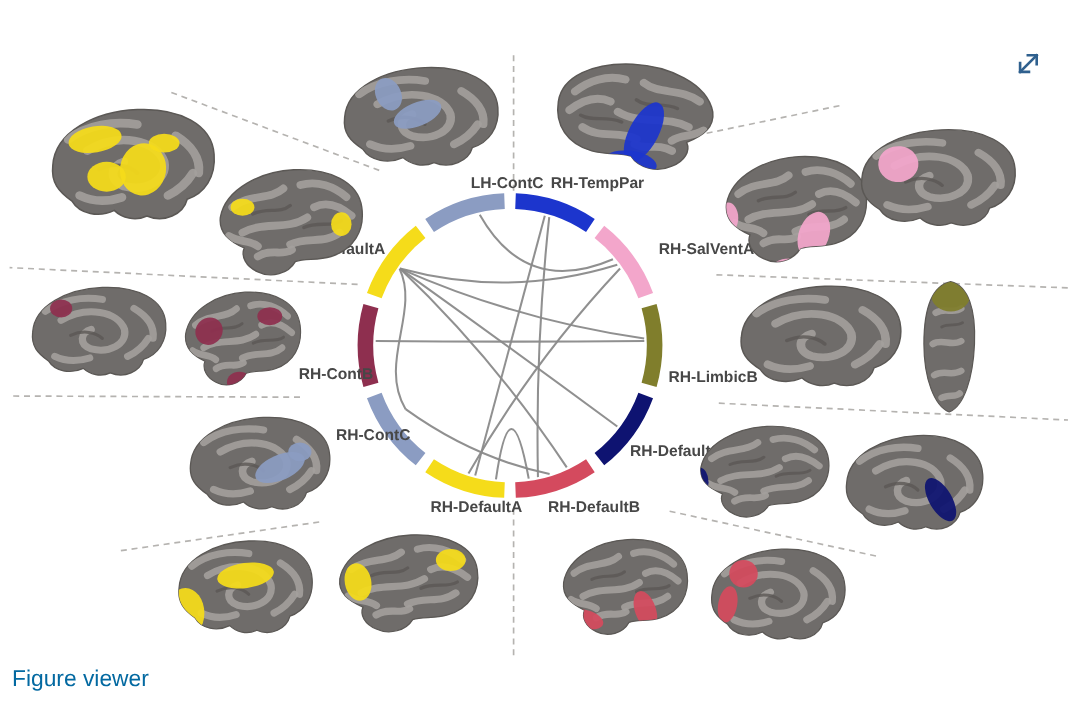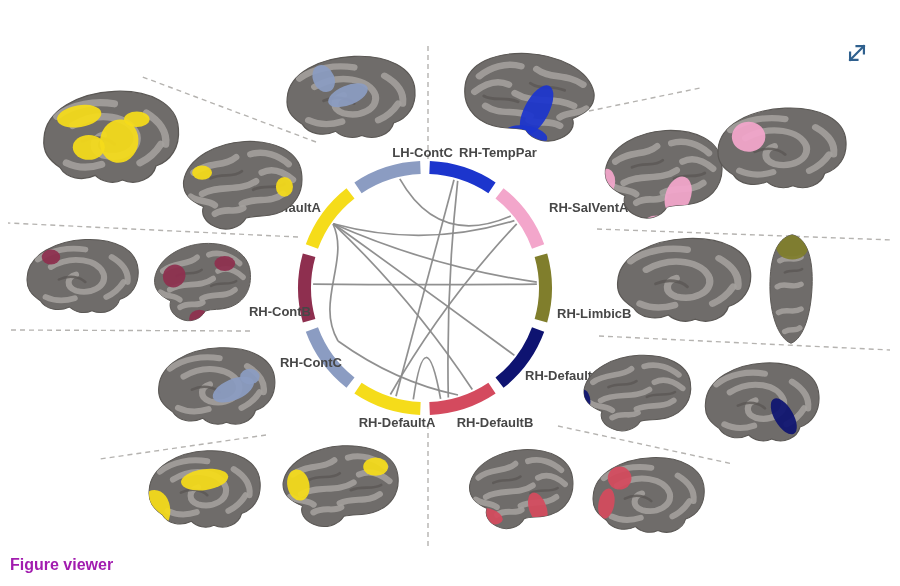--- a/index.html
+++ b/index.html
@@ -1,22 +1,22 @@
 <!DOCTYPE html>
 <html><head>
 <meta charset="utf-8">
 <style>
   html,body{margin:0;padding:0;background:#ffffff;}
   .stage{position:relative;width:900px;height:586px;background:#ffffff;overflow:hidden;
          font-family:"Liberation Sans", sans-serif;}
   .fig-canvas{position:absolute;left:0;top:0;}
   .expand-btn{position:absolute;right:28px;top:38px;width:30px;height:30px;border:none;
               background:transparent;padding:0;cursor:pointer;}
-  .fv-link{position:absolute;left:10px;top:556px;font-size:16px;color:#a21caf;
-           text-decoration:none;cursor:pointer;font-weight:bold;}
+  .fv-link{position:absolute;left:10px;top:556px;font-size:19px;color:#0369a1;
+           text-decoration:none;cursor:pointer;}
   svg text{font-family:"Liberation Sans", sans-serif;}
 </style>
 </head>
 <body>
 
 <div class="stage">
 
   <svg class="fig-canvas" width="900" height="586" viewBox="0 0 900 586">
       <line x1="428" y1="46" x2="428" y2="160" stroke="#b5b3b0" stroke-width="1.4" stroke-dasharray="5 4"></line>
       <line x1="536" y1="122" x2="700" y2="88" stroke="#b5b3b0" stroke-width="1.4" stroke-dasharray="5 4"></line>

